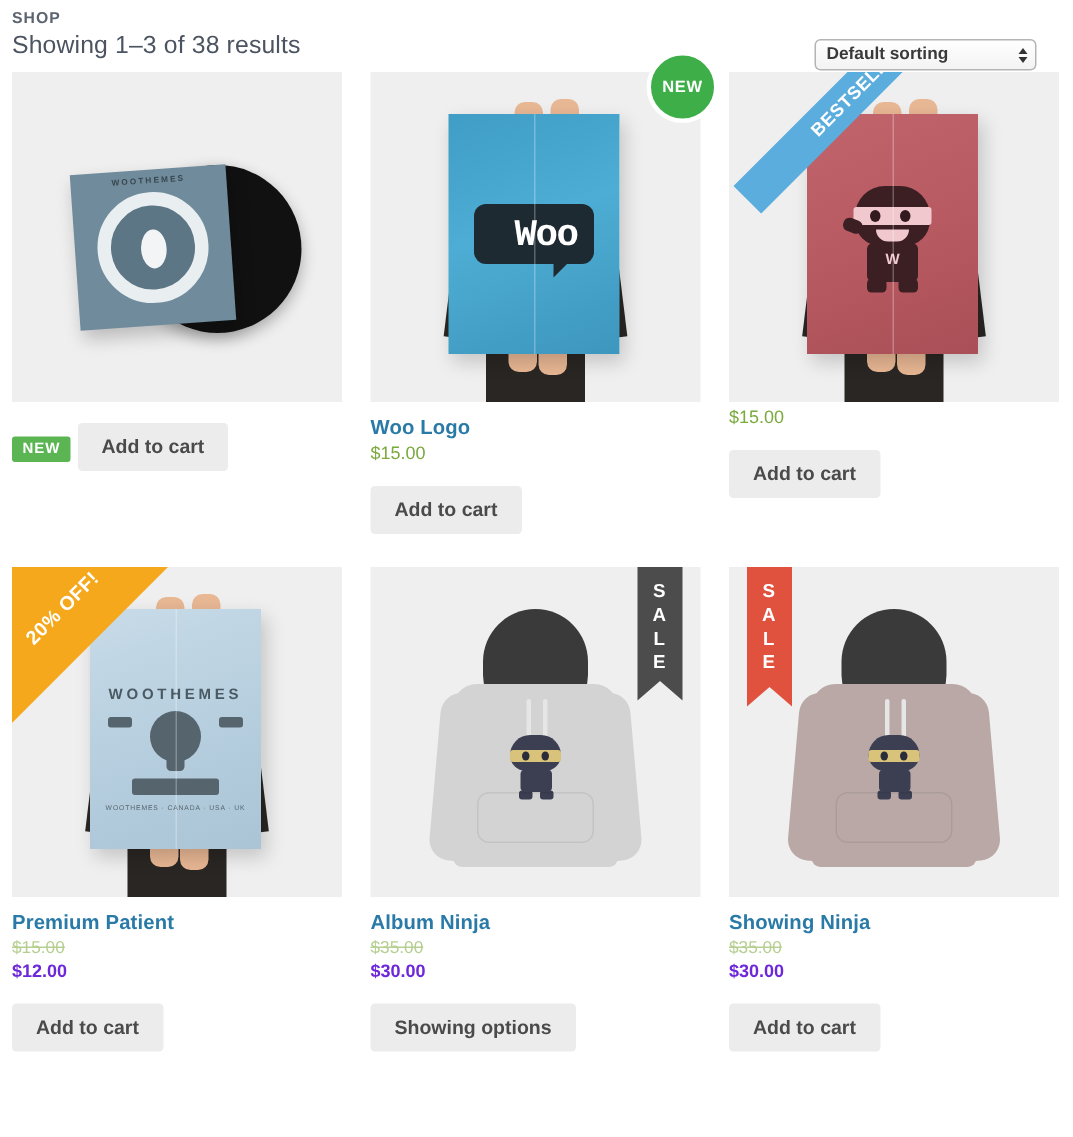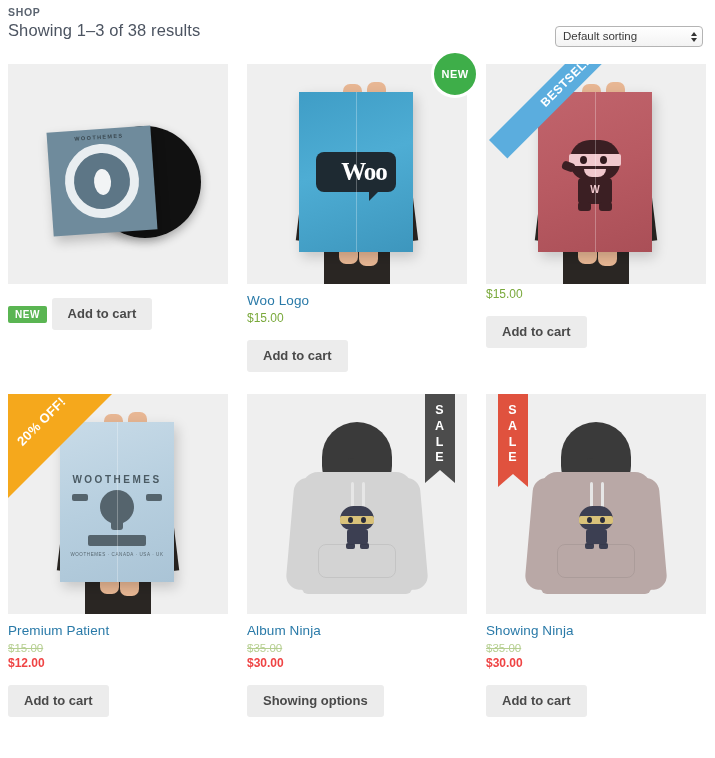--- a/index.html
+++ b/index.html
@@ -5,29 +5,29 @@
   * { box-sizing: border-box; margin: 0; padding: 0; }
   html, body {
     width: 715px; height: 758px;
     background: #ffffff;
     font-family: "Liberation Sans", sans-serif;
     overflow: hidden;
   }
   .page { width: 715px; height: 758px; position: relative; padding: 0 8px; }
 
   
-  .shop-header { position: relative; height: 64px; }
+  .shop-header { position: relative; height: 48px; }
   .breadcrumb {
     font-size: 10.5px; font-weight: bold; letter-spacing: .7px;
     color: #5b6470; padding-top: 6px;
   }
   .result-count {
     font-size: 16.5px; color: #4c5461; padding-top: 3px; letter-spacing: .1px;
   }
-  .sorting-wrap { position: absolute; right: 4px; top: 26px; }
+  .sorting-wrap { position: absolute; right: 16px; top: 26px; font-weight: bold; }
   .sorting-select {
     width: 148px; height: 21px;
     border: 1px solid #b4b4b4; border-radius: 4px;
     background: linear-gradient(#ffffff, #f3f3f3);
     font-size: 11.5px; color: #3a3a3a;
     display: flex; align-items: center; padding: 0 4px 0 7px;
     position: relative;
   }
   .sorting-select .lbl { flex: 1; line-height: 1; }
   .stepper { display: flex; flex-direction: column; align-items: center; gap: 2px; width: 9px; }
@@ -38,26 +38,26 @@
   
   .products { display: grid; grid-template-columns: repeat(3, 220px); gap: 0 19px; }
   .product { width: 220px; position: relative; margin-bottom: 22px; }
 
   .thumb {
     width: 220px; height: 220px; background: #efefef;
     position: relative; overflow: hidden;
   }
 
   .title {
-    display: block; font-size: 13.5px; font-weight: normal;
+    display: block; font-size: 13.5px; font-weight: bold;
     color: #2a7aa8; margin-top: 9px; letter-spacing: .1px; text-decoration: none;
   }
   .price { font-size: 12px; color: #7aa93c; margin-top: 3px; line-height: 1.25; }
   .price .del { color: #b6cf91; text-decoration: line-through; display: block; font-size: 11.5px; }
-  .price .ins { color: #ef4444; font-weight: bold; display: block; text-decoration: none; }
+  .price .ins { color: #6d28d9; font-weight: bold; display: block; text-decoration: none; }
 
   .btn {
     display: inline-block; margin-top: 14px;
     background: #ececec; border: none; border-radius: 3px;
     font-family: "Liberation Sans", sans-serif;
     font-size: 13px; font-weight: bold; color: #4a4a4a;
     padding: 9px 16px; cursor: pointer; line-height: 1.1;
   }
 
   
@@ -171,21 +171,21 @@
   }
   .poster.blue { background: linear-gradient(160deg, #3f9dc6 0%, #4eadd4 45%, #3d96bd 100%); }
   .poster.rose { background: linear-gradient(160deg, #c1646c 0%, #b85a62 50%, #aa4f57 100%); }
   .poster.lightblue { background: linear-gradient(160deg, #c8dbe8 0%, #b7cfdf 50%, #aac4d6 100%); }
 
   .woo-bubble {
     position: absolute; left: 17px; top: 60px; width: 80px; height: 40px;
     background: #1e2a32; border-radius: 8px;
     display: flex; align-items: center; justify-content: center;
     color: #fff; font-size: 25px; font-weight: bold; letter-spacing: -1px;
-    font-family: Liberation Serif, serif;
+    font-family: Liberation Mono, monospace;
     padding-left: 16px;
   }
   .woo-bubble:after {
     content: ""; position: absolute; right: 17px; bottom: -9px;
     border-left: 10px solid #1e2a32; border-bottom: 10px solid transparent;
   }
 
   .ninja { position: absolute; left: 50%; top: 48px; transform: translateX(-50%); width: 62px; height: 72px; }
   .ninja-head { position: absolute; left: 6px; top: 0; width: 50px; height: 40px; border-radius: 20px 20px 17px 17px; background: #3b1f23; }
   .ninja-band { position: absolute; left: 5px; top: 14px; width: 52px; height: 12px; background: #f0c8cd; border-radius: 2px; }

